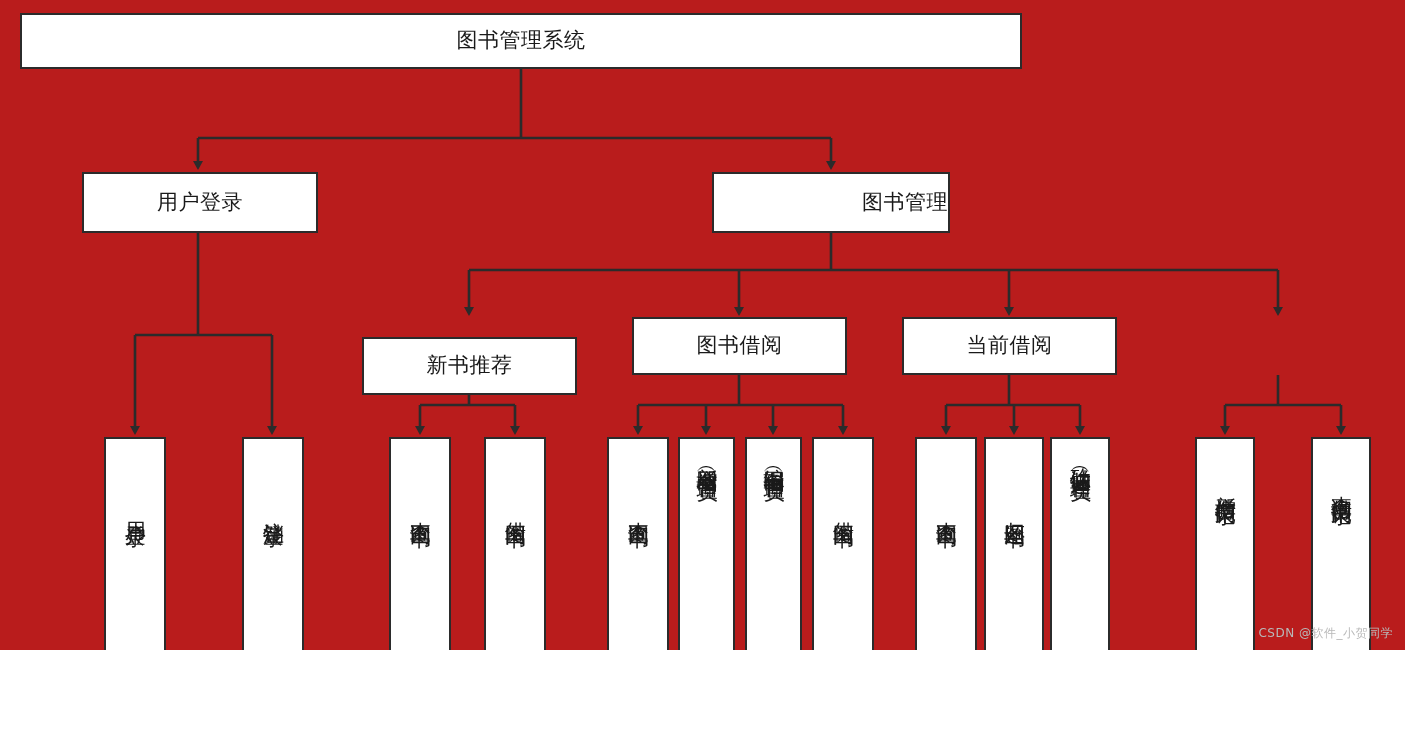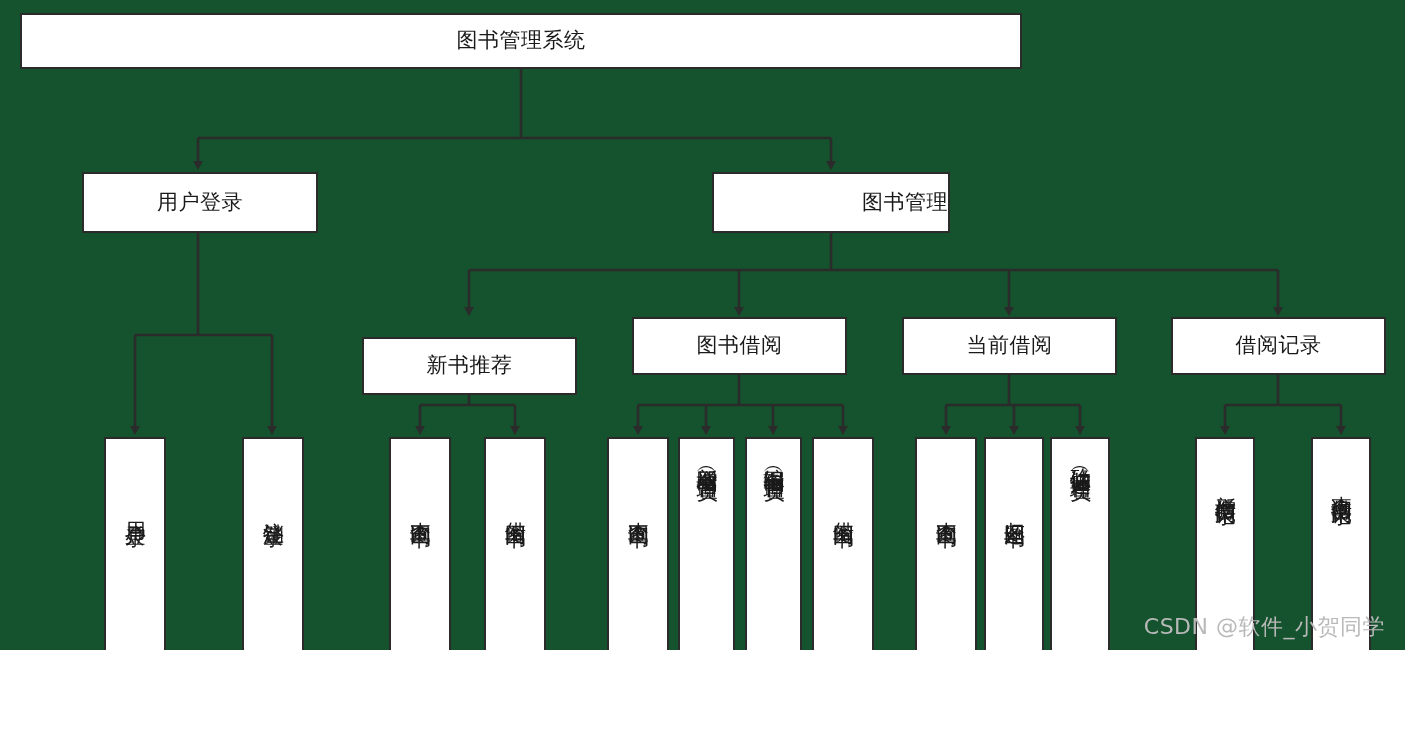--- a/index.html
+++ b/index.html
@@ -7,21 +7,21 @@
     padding: 0;
     background: #ffffff;
   }
   body {
     font-family: "DejaVu Sans", "Liberation Sans", sans-serif;
   }
   #canvas {
     position: relative;
     width: 1405px;
     height: 650px;
-    background: #14532d;
+    background: #b91c1c;
     overflow: hidden;
   }
   #edges {
     position: absolute;
     left: 0;
     top: 0;
     width: 1405px;
     height: 747px;
     pointer-events: none;
   }
@@ -64,23 +64,23 @@
     margin-top: 58px;
   }
   .node.vert.center2 .label {
     margin-top: 32px;
   }
   .node.vert.near-top .label {
     margin-top: 4px;
   }
   #watermark {
     position: absolute;
-    right: 20px;
+    right: 12px;
     bottom: 8px;
-    font-size: 22px;
+    font-size: 12px;
     color: #b9b9b9;
     letter-spacing: 0.5px;
     white-space: nowrap;
     font-family: "DejaVu Sans", "Liberation Sans", sans-serif;
   }
 </style>
 </head>
 <body>
 
 <div id="canvas">
@@ -148,23 +148,20 @@
 
   <div class="node horiz" style="left:362px; top:317px; width:215px; height:58px;margin-top:20px;">
     <span class="label">新书推荐</span>
   </div>
   <div class="node horiz" style="left:902px; top:317px; width:215px; height:58px;">
     <span class="label">当前借阅</span>
   </div>
   <div class="node horiz" style="left:632px; top:317px; width:215px; height:58px;">
     <span class="label">图书借阅</span>
   </div>
-  <div class="node horiz" style="left:1171px; top:317px; width:215px; height:58px;">
-    <span class="label">借阅记录</span>
-  </div>
 
   <div class="node vert center" style="left:104px; top:437px; width:62px; height:296px;">
     <span class="label">用户登录</span>
   </div>
   <div class="node vert center" style="left:242px; top:437px; width:62px; height:296px;">
     <span class="label">注销登录</span>
   </div>
 
   <div class="node vert center" style="left:389px; top:437px; width:62px; height:296px;">
     <span class="label">查询图书</span>

